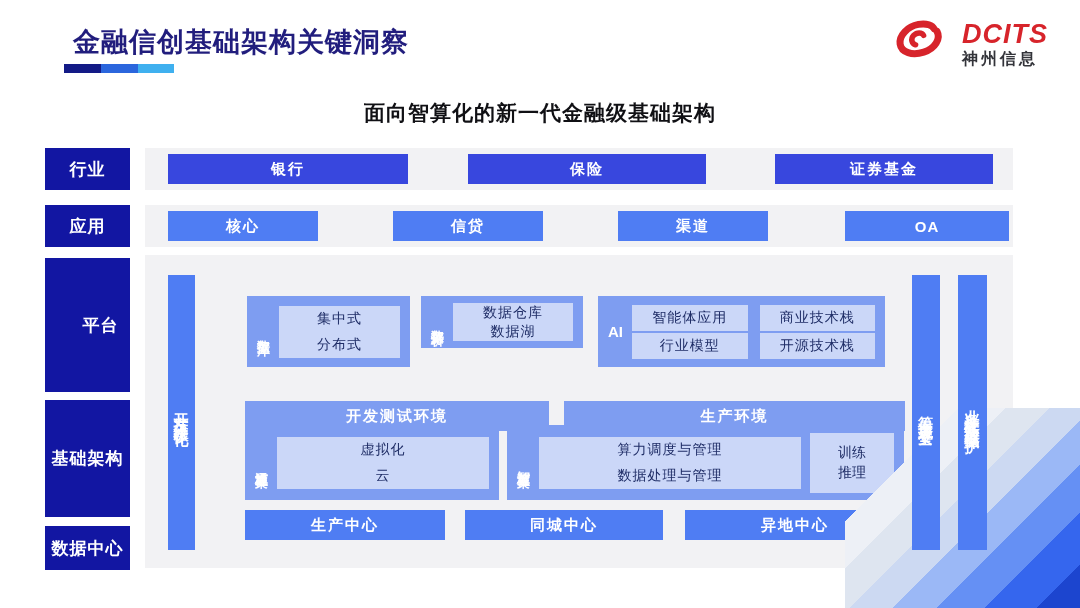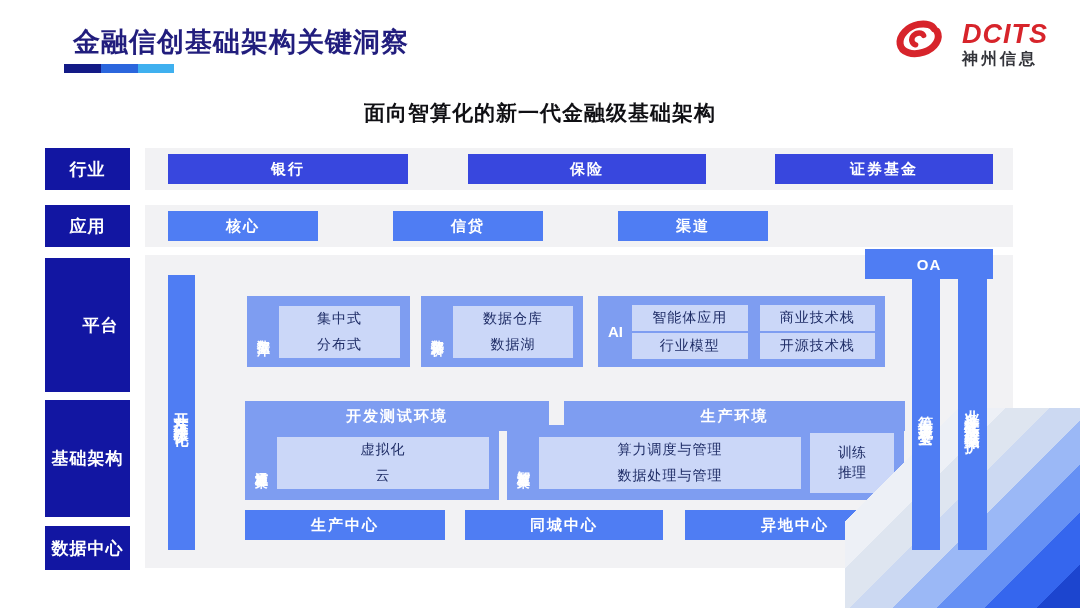--- a/index.html
+++ b/index.html
@@ -37,41 +37,41 @@
   .chip { position:absolute; height:30px; display:flex; align-items:center; justify-content:center;
       color:#fff; font-weight:bold; font-size:15px; letter-spacing:2px; z-index:2; }
   .chip-indigo { background:#3847de; top:154px; }
   .chip-blue { background:#4f7df3; top:211px; }
   .chip-bank { left:168px; width:240px; }
   .chip-insurance { left:468px; width:238px; }
   .chip-securities { left:775px; width:218px; }
   .chip-core { left:168px; width:150px; }
   .chip-credit { left:393px; width:150px; }
   .chip-channel { left:618px; width:150px; }
-  .chip-oa { left:865px; width:128px; letter-spacing:1px;margin-top:38px; }
+  .chip-oa { left:845px; width:164px; letter-spacing:1px; }
 
   
   .vbar { position:absolute; top:275px; height:275px; background:#4f7df3; color:#fff; z-index:3;
       display:flex; align-items:center; justify-content:center; }
   .vbar span { writing-mode:vertical-rl; text-orientation:upright; font-weight:bold; font-size:15px; letter-spacing:3px; line-height:1; }
   .vbar-devops { left:168px; width:27px; }
   .vbar-security { left:912px; width:28px; }
   .vbar-continuity { left:958px; width:29px; }
 
   
   .group { position:absolute; background:#7e9df1; display:flex; align-items:center; gap:9px;
       padding:7px 10px; z-index:2; }
   .vlabel { writing-mode:vertical-rl; text-orientation:upright; color:#fff; font-weight:bold;
       font-size:13px; letter-spacing:1px; line-height:1; flex:0 0 auto; }
   .hlabel { color:#fff; font-weight:bold; font-size:15px; flex:0 0 auto; }
   .gcol { flex:1; display:flex; flex-direction:column; justify-content:center; height:100%; }
   .gbox { height:26px; display:flex; align-items:center; justify-content:center;
       background:#cbd7f8; color:#1f2d66; font-size:14px; letter-spacing:1px; }
   .group-database { left:247px; top:296px; width:163px; height:71px; }
-  .group-analytics { left:421px; top:296px; width:162px; height:71px; }
+  .group-analytics { left:421px; top:296px; width:162px; height:52px; }
   .group-ai { left:598px; top:296px; width:287px; height:71px; }
   .ai-grid { flex:1; display:grid; grid-template-columns:1fr 1fr; gap:2px 12px; }
 
   .envbar { position:absolute; top:401px; height:30px; background:#7e9df1; color:#fff; z-index:2;
       font-weight:bold; font-size:15px; letter-spacing:2px; display:flex; align-items:center; justify-content:center; }
   .env-devtest { left:245px; width:304px; }
   .env-prod { left:564px; width:341px; }
 
   .group-general { left:245px; top:425px; width:254px; height:75px; }
   .group-intelligent { left:507px; top:425px; width:397px; height:75px; }

